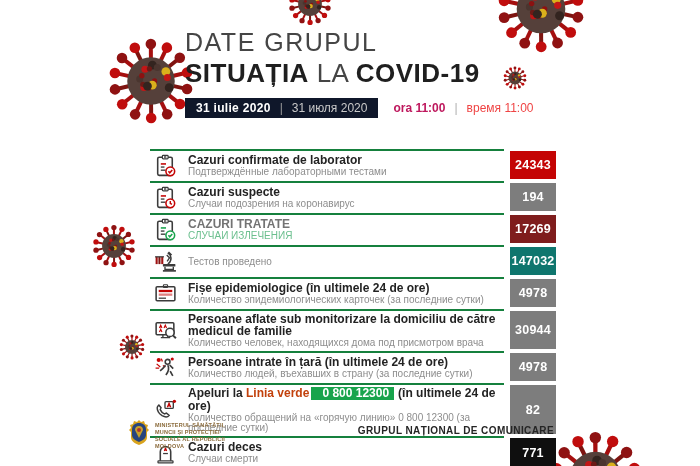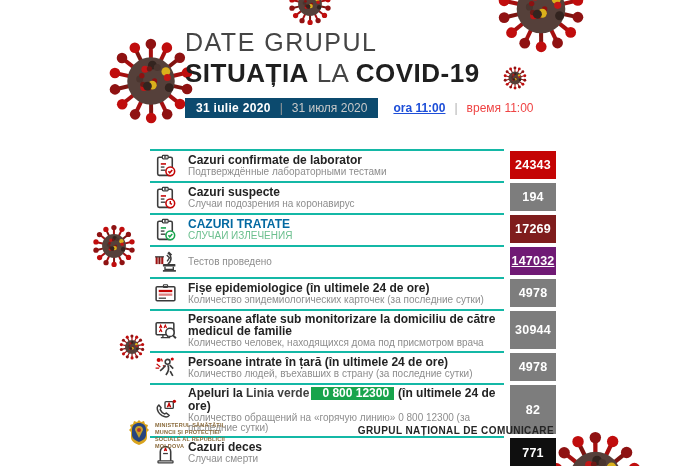--- a/index.html
+++ b/index.html
@@ -9,43 +9,43 @@
   .decor-virus svg{display:block;width:100%;height:100%;}
 
   
   header{position:absolute;left:185px;top:28px;width:400px;}
   .t1{font-size:25px;color:#454545;letter-spacing:1.5px;font-weight:normal;}
   .t2{font-size:26px;color:#1f1f1f;letter-spacing:.5px;margin-top:1px;}
   .t2 .b{font-weight:bold;}
   .t2 .l{font-weight:normal;color:#454545;}
   .t3{font-size:15px;font-weight:bold;color:#5a5a5a;margin-top:7px;letter-spacing:.4px;}
   .daterow{display:flex;align-items:center;margin-top:9px;}
-  .datebar{background:#0c4a6e;color:#fff;font-size:12px;padding:3px 11px;display:flex;gap:9px;align-items:center;}
+  .datebar{background:#0f172a;color:#fff;font-size:12px;padding:3px 11px;display:flex;gap:9px;align-items:center;}
   .d-ro{font-weight:bold;letter-spacing:.3px;}
   .datebar .sep{color:#9a9a9a;}
   .d-ru{color:#c9c9c9;}
   .timebar{margin-left:15px;font-size:12px;display:flex;gap:9px;align-items:center;}
-  .t-ro{font-weight:bold;color:#1d4ed8;text-decoration:underline;}
+  .t-ro{font-weight:bold;color:#be185d;}
   .sep2{color:#b0b0b0;}
   .t-ru{color:#ef4444;}
 
   
   main{position:absolute;left:150px;top:149px;width:406px;}
   .row{display:flex;align-items:stretch;}
-  .cell{flex:1;display:flex;align-items:center;gap:8px;border-top:2px solid #14b8a6;padding:2px 4px 3px 0;min-width:0;}
+  .cell{flex:1;display:flex;align-items:center;gap:8px;border-top:2px solid #15803d;padding:2px 4px 3px 0;min-width:0;}
   .row:last-child .cell{border-bottom:2px solid #3f3f3f;}
   .icon{width:30px;flex:0 0 30px;display:flex;align-items:center;justify-content:center;}
   .icon svg{width:25px;height:25px;display:block;}
   .txt{flex:1;min-width:0;}
   .title{font-size:12px;font-weight:bold;color:#232323;line-height:12px;}
-  .title.green{color:#0369a1;}
+  .title.green{color:#737373;}
   .sub{font-size:10px;color:#8d8d8d;line-height:10px;margin-top:1px;}
   .sub.greenlight{color:#6bbf8e;}
   .seg-dark{color:#232323;}
-  .seg-green{color:#404040;}
+  .seg-green{color:#c2410c;}
   .seg-green_box{background:#18a44c;color:#fff;padding:0 5px 1px 11px;margin:0 4px 0 2px;display:inline-block;}
   .val{flex:0 0 46px;margin:2px 0 2px 6px;display:flex;align-items:center;justify-content:center;
        color:#fff;font-weight:bold;font-size:12.5px;letter-spacing:.2px;}
 
   
   .ministry{position:absolute;left:128px;top:419px;display:flex;width:160px;}
   .coat{flex:0 0 22px;}
   .coat svg{width:22px;height:26px;display:block;}
   .mtext{font-size:5.5px;color:#8a6a3a;font-weight:bold;line-height:1.3;margin-left:5px;margin-top:3px;
          letter-spacing:.2px;width:92px;}
@@ -499,21 +499,21 @@
    <path d="M13.2 5.8l2.6 2.6-2.2 3.4" fill="none" stroke="#3b3b3b" stroke-width="1.3"></path>
    <rect x="9.5" y="14.5" width="12" height="2.4" rx="0.6" fill="#3b3b3b"></rect>
    <path d="M11.5 17v2.5h8V17" fill="none" stroke="#3b3b3b" stroke-width="1.3"></path>
    <line x1="9.5" y1="21" x2="22" y2="21" stroke="#3b3b3b" stroke-width="1.6"></line>
             </svg>
           </span>
       <div class="txt">
         <div class="sub">Тестов проведено</div>
       </div>
     </div>
-    <div class="val" style="background: #701a75; text-decoration: underline;">147032</div>
+    <div class="val" style="background: #0f766e;">147032</div>
   </div>
       <div class="row">
     <div class="cell">
       <span class="icon">
             <svg viewBox="0 0 24 24">
    <rect x="10" y="3.6" width="4" height="2.6" rx="0.6" fill="#fff" stroke="#3b3b3b" stroke-width="1.1"></rect>
    <rect x="3" y="5.5" width="18" height="13.5" rx="1" fill="none" stroke="#3b3b3b" stroke-width="1.5"></rect>
    <rect x="5.5" y="8.5" width="13" height="2.2" fill="#c40404"></rect>
    <rect x="5.5" y="12" width="13" height="2.2" fill="#e08080"></rect>
    <line x1="5.5" y1="16.5" x2="12.5" y2="16.5" stroke="#3b3b3b" stroke-width="1.2"></line>

